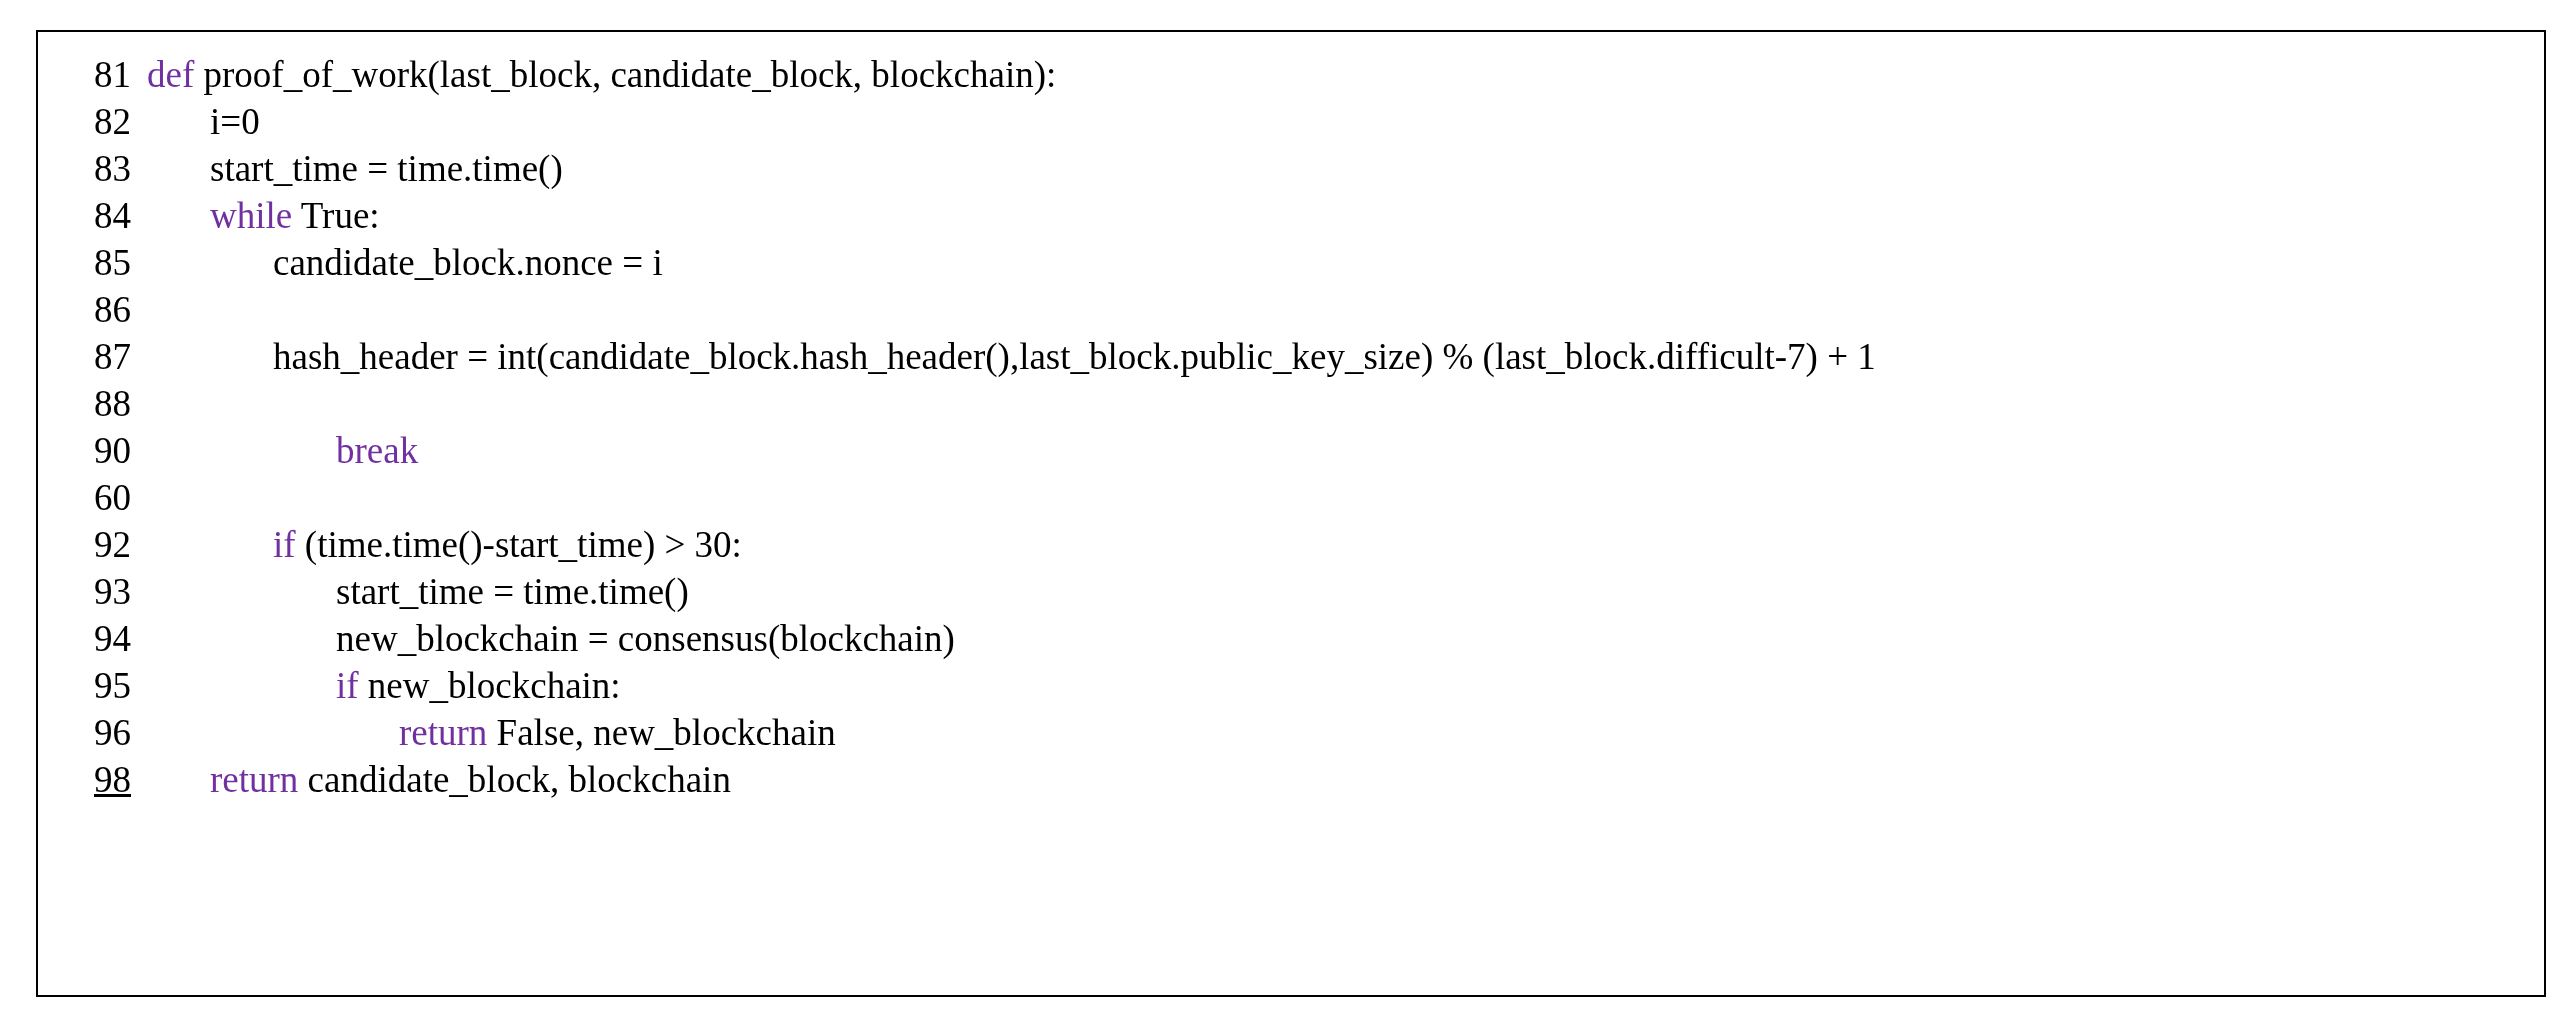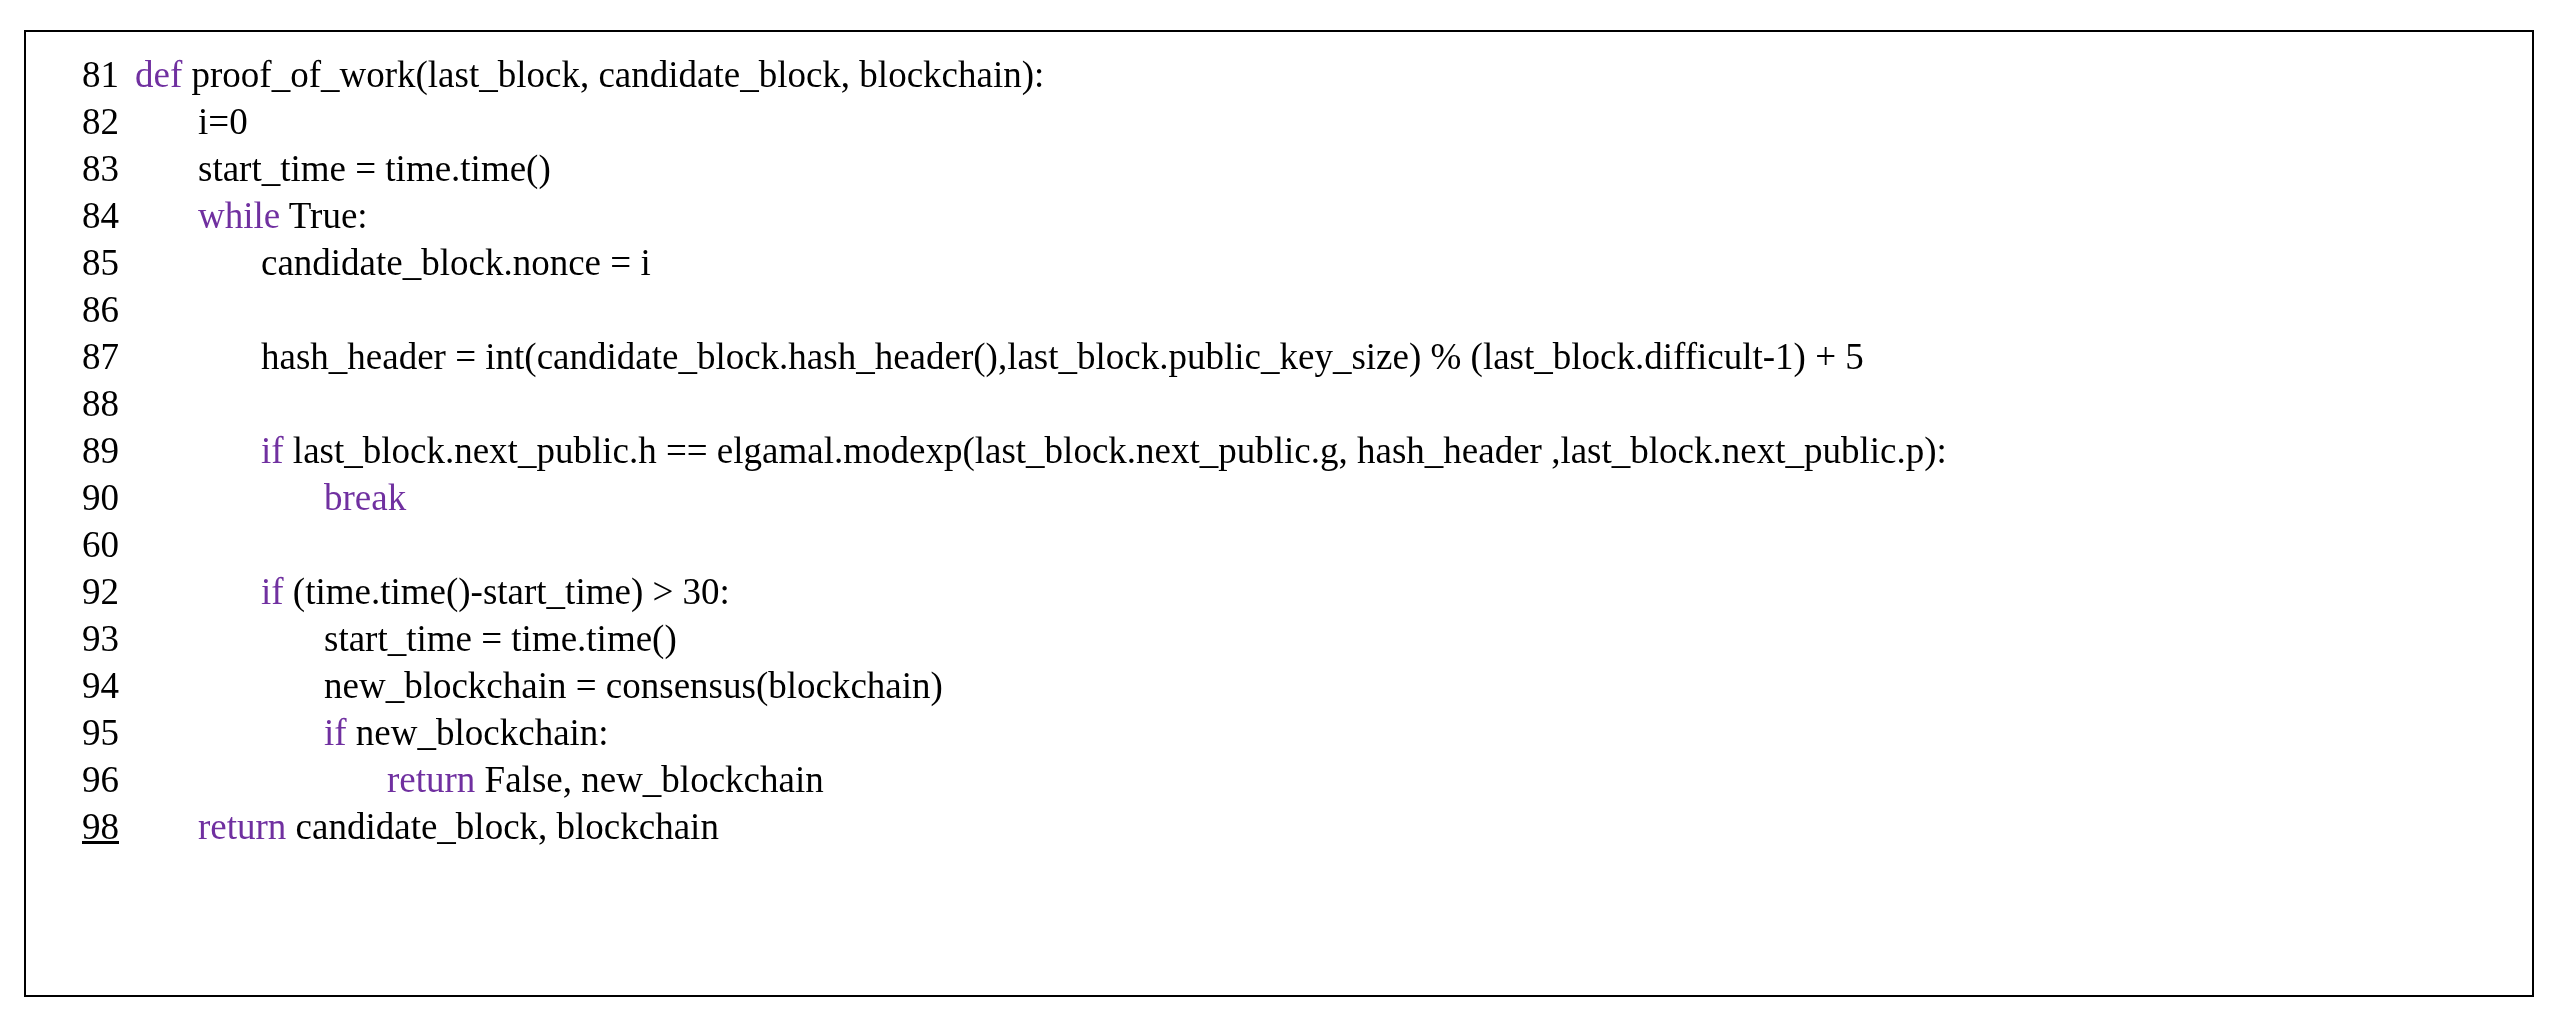--- a/index.html
+++ b/index.html
@@ -9,21 +9,21 @@
   }
   body {
     width: 2576px;
     height: 1031px;
     font-family: "Liberation Serif", "DejaVu Serif", serif;
     -webkit-font-smoothing: antialiased;
   }
 
   #code-figure {
     position: absolute;
-    left: 24px;
+    left: 36px;
     top: 30px;
     width: 2510px;   
     height: 967px;  
     border: 2.9px solid #000000;
     background: #ffffff;
     box-sizing: border-box;
     overflow: hidden;
   }
 
   #code-listing {
@@ -73,23 +73,22 @@
 <body>
 
 <div id="code-figure" style="border-color: rgb(0, 0, 0); background: rgb(255, 255, 255);">
   <div id="code-listing">
       <div class="code-line"><span class="line-number" style="color: rgb(0, 0, 0);">81</span><span class="line-code" style="text-indent: 0px;"><span class="kw" style="color: rgb(112, 48, 160);">def</span><span class="tok" style="color: rgb(0, 0, 0);"> proof_of_work(last_block, candidate_block, blockchain):</span></span></div>
       <div class="code-line"><span class="line-number" style="color: rgb(0, 0, 0);">82</span><span class="line-code" style="text-indent: 63px;"><span class="tok" style="color: rgb(0, 0, 0);">i=0</span></span></div>
       <div class="code-line"><span class="line-number" style="color: rgb(0, 0, 0);">83</span><span class="line-code" style="text-indent: 63px;"><span class="tok" style="color: rgb(0, 0, 0);">start_time = time.time()</span></span></div>
       <div class="code-line"><span class="line-number" style="color: rgb(0, 0, 0);">84</span><span class="line-code" style="text-indent: 63px;"><span class="kw" style="color: rgb(112, 48, 160);">while</span><span class="tok" style="color: rgb(0, 0, 0);"> True:</span></span></div>
       <div class="code-line"><span class="line-number" style="color: rgb(0, 0, 0);">85</span><span class="line-code" style="text-indent: 126px;"><span class="tok" style="color: rgb(0, 0, 0);">candidate_block.nonce = i</span></span></div>
       <div class="code-line"><span class="line-number" style="color: rgb(0, 0, 0);">86</span><span class="line-code" style="text-indent: 0px;">&nbsp;</span></div>
-      <div class="code-line"><span class="line-number" style="color: rgb(0, 0, 0);">87</span><span class="line-code" style="text-indent: 126px;"><span class="tok" style="color: rgb(0, 0, 0);">hash_header = int(candidate_block.hash_header(),last_block.public_key_size) % (last_block.difficult-1) + 5</span></span></div>
+      <div class="code-line"><span class="line-number" style="color: rgb(0, 0, 0);">87</span><span class="line-code" style="text-indent: 126px;"><span class="tok" style="color: rgb(0, 0, 0);">hash_header = int(candidate_block.hash_header(),last_block.public_key_size) % (last_block.difficult-7) + 1</span></span></div>
       <div class="code-line"><span class="line-number" style="color: rgb(0, 0, 0);">88</span><span class="line-code" style="text-indent: 0px;">&nbsp;</span></div>
-      <div class="code-line"><span class="line-number" style="color: rgb(0, 0, 0);">89</span><span class="line-code" style="text-indent: 126px;"><span class="kw" style="color: rgb(112, 48, 160);">if</span><span class="tok" style="color: rgb(0, 0, 0);"> last_block.next_public.h == elgamal.modexp(last_block.next_public.g, hash_header ,last_block.next_public.p):</span></span></div>
       <div class="code-line"><span class="line-number" style="color: rgb(0, 0, 0);">90</span><span class="line-code" style="text-indent: 189px;"><span class="kw" style="color: rgb(112, 48, 160);">break</span></span></div>
       <div class="code-line"><span class="line-number" style="color: rgb(0, 0, 0);">60</span><span class="line-code" style="text-indent: 0px;">&nbsp;</span></div>
       <div class="code-line"><span class="line-number" style="color: rgb(0, 0, 0);">92</span><span class="line-code" style="text-indent: 126px;"><span class="kw" style="color: rgb(112, 48, 160);">if</span><span class="tok" style="color: rgb(0, 0, 0);"> (time.time()-start_time) &gt; 30:</span></span></div>
       <div class="code-line"><span class="line-number" style="color: rgb(0, 0, 0);">93</span><span class="line-code" style="text-indent: 189px;"><span class="tok" style="color: rgb(0, 0, 0);">start_time = time.time()</span></span></div>
       <div class="code-line"><span class="line-number" style="color: rgb(0, 0, 0);">94</span><span class="line-code" style="text-indent: 189px;"><span class="tok" style="color: rgb(0, 0, 0);">new_blockchain = consensus(blockchain)</span></span></div>
       <div class="code-line"><span class="line-number" style="color: rgb(0, 0, 0);">95</span><span class="line-code" style="text-indent: 189px;"><span class="kw" style="color: rgb(112, 48, 160);">if</span><span class="tok" style="color: rgb(0, 0, 0); text-align: center;"> new_blockchain:</span></span></div>
       <div class="code-line"><span class="line-number" style="color: rgb(0, 0, 0);">96</span><span class="line-code" style="text-indent: 252px;"><span class="kw" style="color: rgb(112, 48, 160);">return</span><span class="tok" style="color: rgb(0, 0, 0);"> False, new_blockchain</span></span></div>
       <div class="code-line"><span class="line-number" style="color: rgb(0, 0, 0); text-decoration: underline;">98</span><span class="line-code" style="text-indent: 63px; text-align: right;"><span class="kw" style="color: rgb(112, 48, 160);">return</span><span class="tok" style="color: rgb(0, 0, 0);"> candidate_block, blockchain</span></span></div>
     </div>
 </div>

